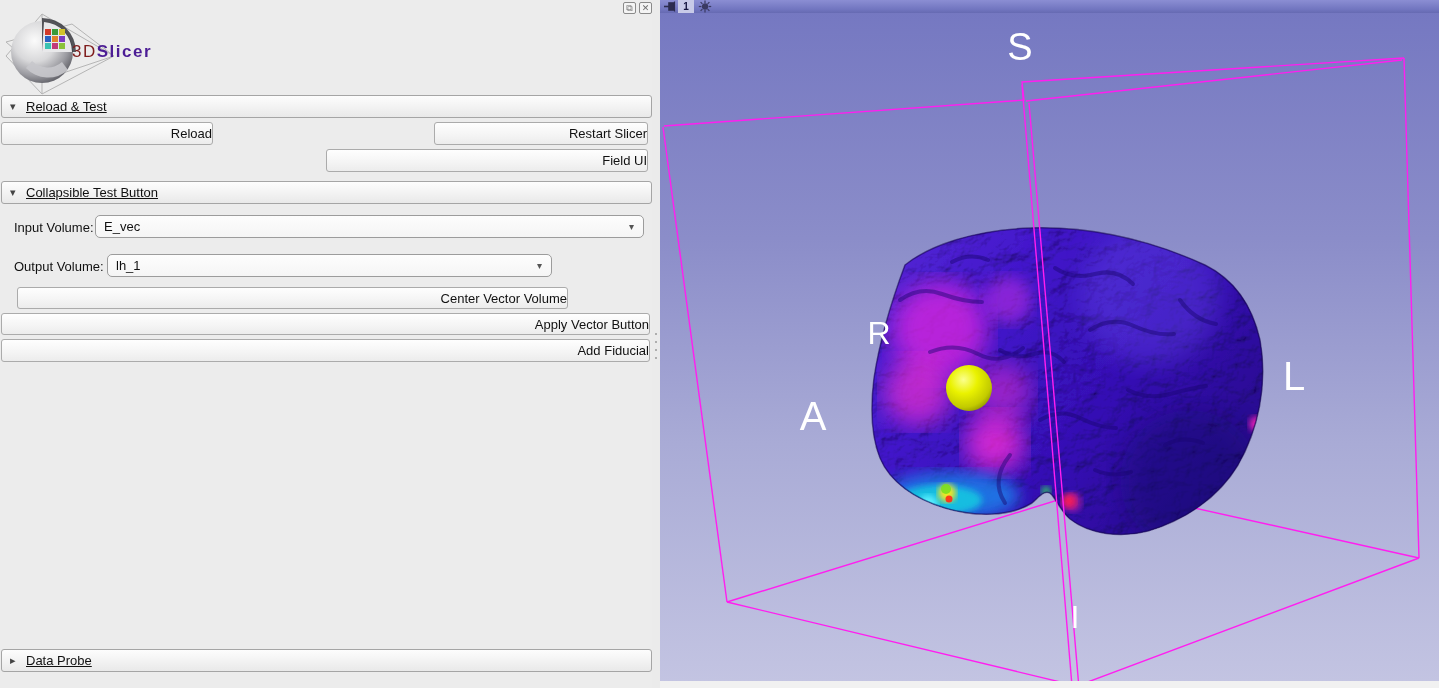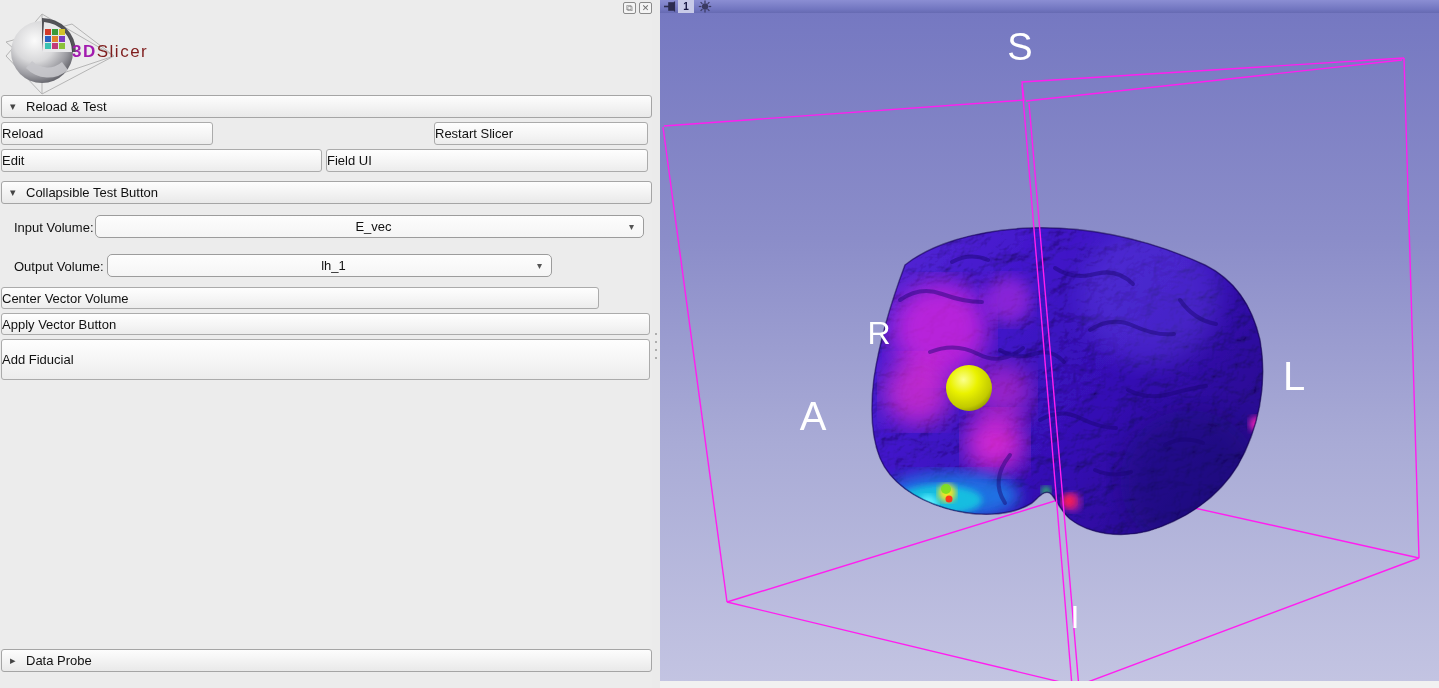--- a/index.html
+++ b/index.html
@@ -6,38 +6,38 @@
   html,body { width:1439px; height:688px; overflow:hidden; }
   body { font-family:"Liberation Sans", sans-serif; position:relative; background:#ececec; }
   #app { position:absolute; left:0; top:0; width:1439px; height:688px; }
 
   
   #module-panel { position:absolute; left:0; top:0; width:652px; height:688px; background:#ececec; }
   .winbtn { position:absolute; top:2px; width:13px; height:12px; border:1px solid #8a8a8a; border-radius:2px;
             color:#6e6e6e; font-size:9px; line-height:10px; text-align:center; background:#f4f4f4; cursor:pointer; }
   #logo-wrap { position:absolute; left:2px; top:12px; width:150px; height:84px; }
   #logo-text { position:absolute; left:72px; top:42px; font-size:17px; letter-spacing:1.5px; white-space:nowrap; }
-  #logo-text .g3d { color:#a21caf; font-weight:700; }
-  #logo-text .slicer { color:#7f1d1d; font-weight:400; }
+  #logo-text .g3d { color:#7f1d1d; font-weight:400; }
+  #logo-text .slicer { color:#4c1d95; font-weight:700; }
 
   .sect-header { position:absolute; left:1px; width:651px; height:23px;
       border:1px solid #a5a5a5; border-radius:3px;
       background:linear-gradient(#fdfdfd,#f2f2f2 55%,#e9e9e9);
       font-size:13px; color:#111; line-height:21px; cursor:pointer; }
   .sect-header .tri { position:absolute; left:8px; top:0; font-size:11px; color:#444; }
-  .sect-header .sect-title { position:absolute; left:24px; top:0; }
+  .sect-header .sect-title { position:absolute; left:24px; top:0;text-decoration:underline; }
 
   .qbtn { position:absolute; height:23px; border:1px solid #ababab; border-radius:3px;
       background:linear-gradient(#fefefe,#f4f4f4 60%,#ececec);
-      font-size:13px; color:#111; text-align:left; line-height:21px; cursor:pointer; }
+      font-size:13px; color:#111; text-align:right; line-height:21px; cursor:pointer; }
 
   .field-label { position:absolute; font-size:13px; color:#111; }
   .combo { position:absolute; height:23px; border:1px solid #9c9c9c; border-radius:5px;
       background:linear-gradient(#fdfdfd,#f5f5f5); font-size:13px; color:#111;
-      line-height:21px; padding-left:8px; cursor:pointer;text-align:center; }
+      line-height:21px; padding-left:8px; cursor:pointer; }
   .combo .arrow { position:absolute; right:9px; top:0; font-size:10px; color:#555; }
 
   #splitter { position:absolute; left:652px; top:0; width:8px; height:688px; background:#ebebeb; cursor:col-resize; }
   #splitter i { position:absolute; left:3px; width:2px; height:2px; background:#9a9a9a; border-radius:1px; }
 
   
   #view3d { position:absolute; left:660px; top:0; width:779px; height:682px;
       background:linear-gradient(#7477c1,#8b8dc9 35%,#a9abd6 65%,#c3c4e2); }
   #view3d-bar { position:absolute; left:0; top:0; width:779px; height:13px;
       background:linear-gradient(#8b8ed3,#7276c0 70%,#666ab2); }
@@ -91,43 +91,42 @@
     <div id="logo-text">
       <span class="g3d">3D</span><span class="slicer">Slicer</span>
     </div>
 
     <div class="sect-header" style="top:95px">
       <span class="tri">▾</span>
       <span class="sect-title">Reload &amp; Test</span>
     </div>
     <button class="qbtn" style="left:1px;top:122px;width:212px">Reload</button>
     <button class="qbtn" style="left:434px;top:122px;width:214px">Restart Slicer</button>
-    <button class="qbtn" style="left:1px;top:149px;width:321px">Edit</button>
     <button class="qbtn" style="left:326px;top:149px;width:322px">Field UI</button>
 
     <div class="sect-header" style="top:181px">
       <span class="tri">▾</span>
       <span class="sect-title">Collapsible Test Button</span>
     </div>
 
     <span class="field-label" style="left:14px;top:220px">Input Volume:</span>
     <div class="combo" style="left:95px;top:215px;width:549px">
       <span>E_vec</span>
       <span class="arrow">▾</span>
     </div>
 
     <span class="field-label" style="left:14px;top:259px">Output Volume:</span>
     <div class="combo" style="left:107px;top:254px;width:445px">
       <span>lh_1</span>
       <span class="arrow">▾</span>
     </div>
 
-    <button class="qbtn" style="left:1px;top:287px;width:598px;height:22px">Center Vector Volume</button>
+    <button class="qbtn" style="left:17px;top:287px;width:551px;height:22px">Center Vector Volume</button>
     <button class="qbtn" style="left:1px;top:313px;width:649px;height:22px">Apply Vector Button</button>
-    <button class="qbtn" style="left:1px;top:339px;width:649px;height:41px">Add Fiducial</button>
+    <button class="qbtn" style="left:1px;top:339px;width:649px;height:23px">Add Fiducial</button>
 
     <div class="sect-header" style="top:649px">
       <span class="tri">▸</span>
       <span class="sect-title">Data Probe</span>
     </div>
   </div>
 
   <div id="splitter">
     <i style="top:333px"></i>
       <i style="top:341px"></i>

